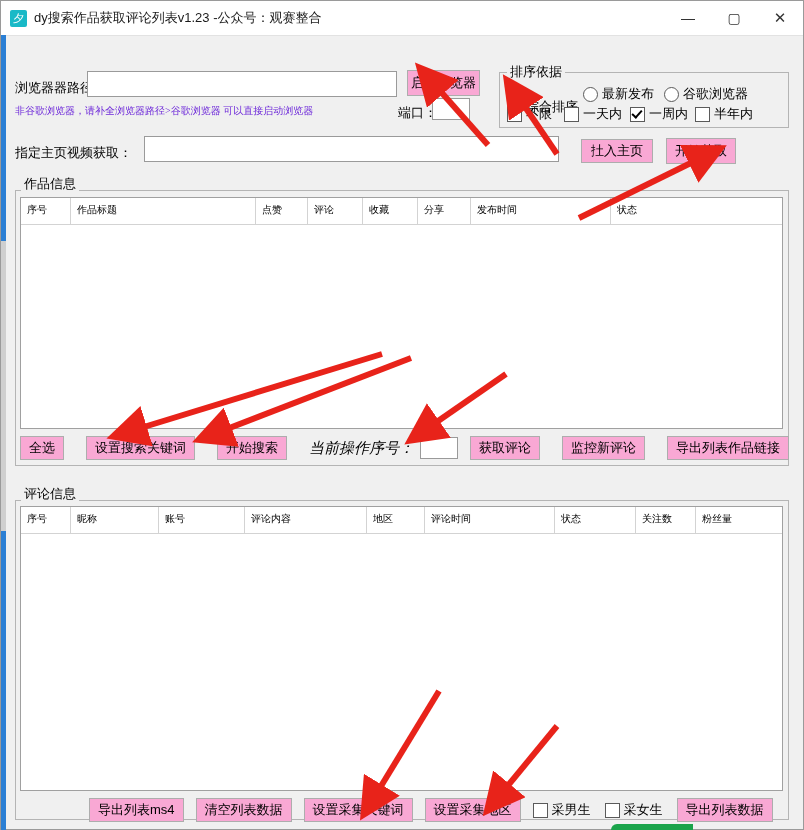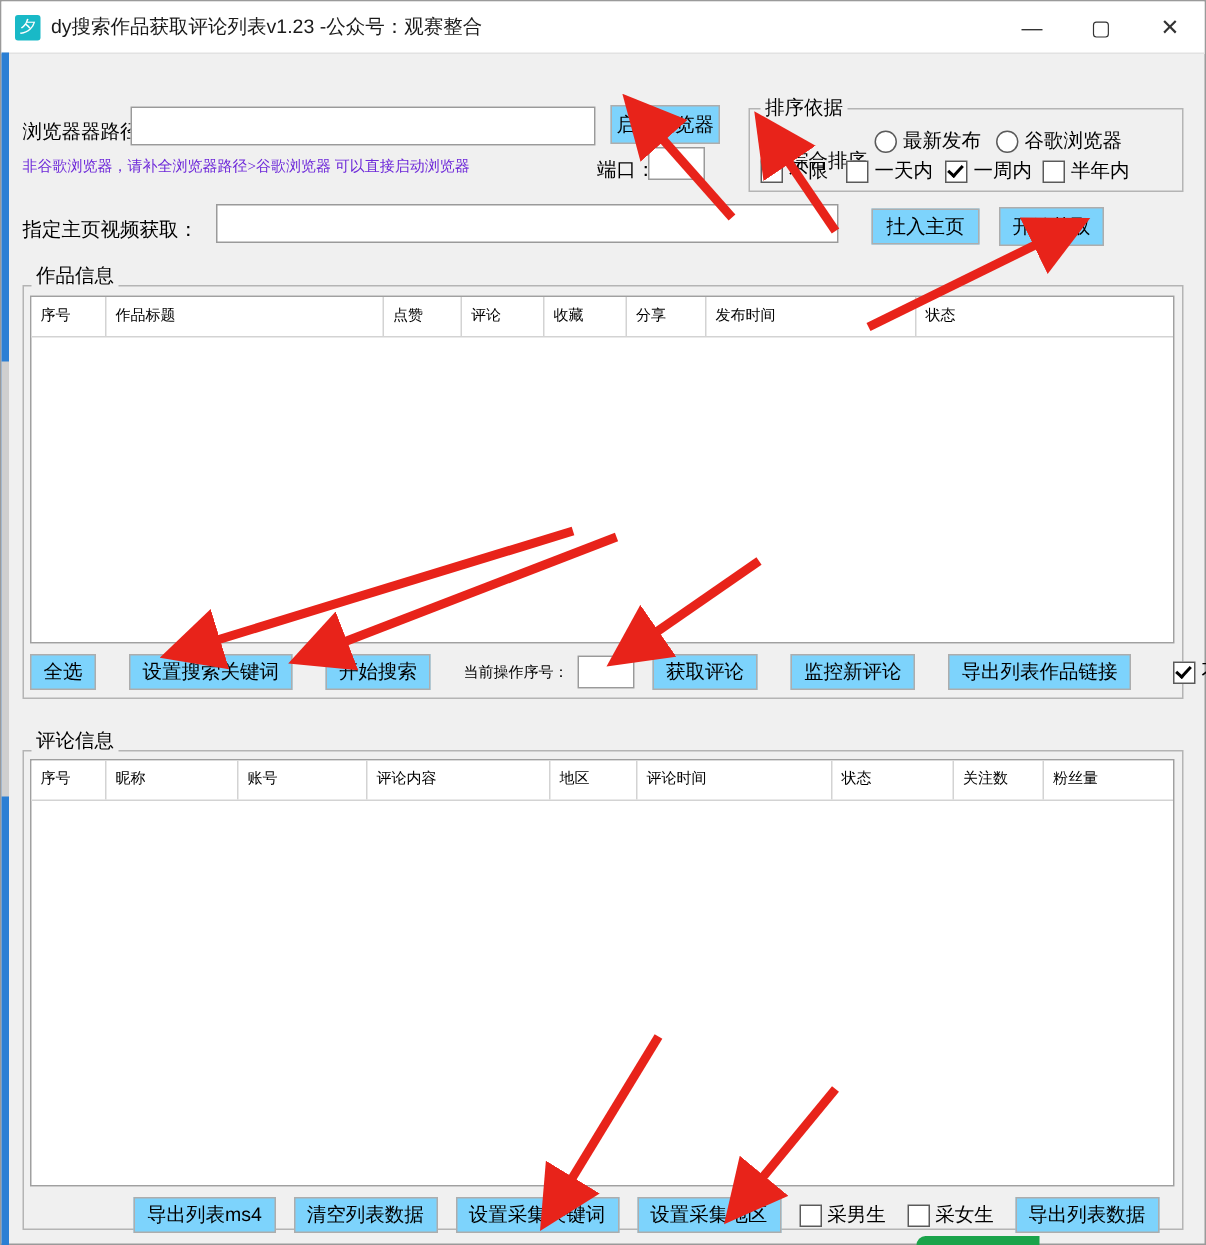--- a/index.html
+++ b/index.html
@@ -49,21 +49,21 @@
   
   .content{position:relative;flex:1;}
   .lbl{font-size:13px;color:#000;}
   input[type=text]{
     font-family:"Liberation Sans",sans-serif;font-size:13px;
     border:1px solid #9a9a9a;background:#fff;box-sizing:border-box;
     padding:1px 4px;outline:none;
   }
   .btn{
     font-family:"Liberation Sans",sans-serif;font-size:13px;
-    background:#7dd3fc;border:1px solid #adadad;box-sizing:border-box;
+    background:#f9a8d4;border:1px solid #adadad;box-sizing:border-box;
     display:flex;align-items:center;justify-content:center;
     cursor:default;white-space:nowrap;
   }
   
   .r-browser-label{position:absolute;left:14px;top:43px;}
   .r-browser-input{position:absolute;left:86px;top:35px;width:310px;height:26px;}
   .r-browser-btn{position:absolute;left:406px;top:34px;width:73px;height:26px;}
   .warn-text{
     position:absolute;left:14px;top:68px;color:#6d28d9;font-size:10px;white-space:nowrap;font-family:Liberation Serif, serif;
   }
@@ -108,21 +108,21 @@
     overflow:hidden;
   }
   .table-works{left:19px;top:161px;width:763px;height:232px;}
   .thead{display:flex;height:26px;border-bottom:1px solid #d3d3d3;background:#fff;}
   .th{
     border-right:1px solid #d3d3d3;box-sizing:border-box;padding:5px 0 0 6px;
     font-size:10px;color:#000;white-space:nowrap;overflow:hidden;
   }
   .works-toolbar{position:absolute;left:19px;top:400px;height:24px;display:flex;align-items:center;}
   .works-toolbar .btn{height:24px;margin-right:22px;padding:0 8px;}
-  .cur-index-label{font-size:10px;margin-right:6px;white-space:nowrap;}
+  .cur-index-label{font-size:15px;margin-right:6px;white-space:nowrap;font-style:italic;}
   .cur-index-input{width:38px;height:22px;margin-right:12px;}
   .chk-nopic{margin-left:6px;position:static;}
   
   .commentsbox{left:14px;top:464px;width:774px;height:320px;}
   .comments-title{left:20px;top:449px;}
   .table-comments{left:19px;top:470px;width:763px;height:285px;}
   .comments-toolbar{position:absolute;left:88px;top:762px;height:24px;display:flex;align-items:center;}
   .comments-toolbar .btn{height:24px;margin-right:12px;padding:0 8px;}
   .comments-toolbar .checkbox{position:static;margin-right:14px;}
   

